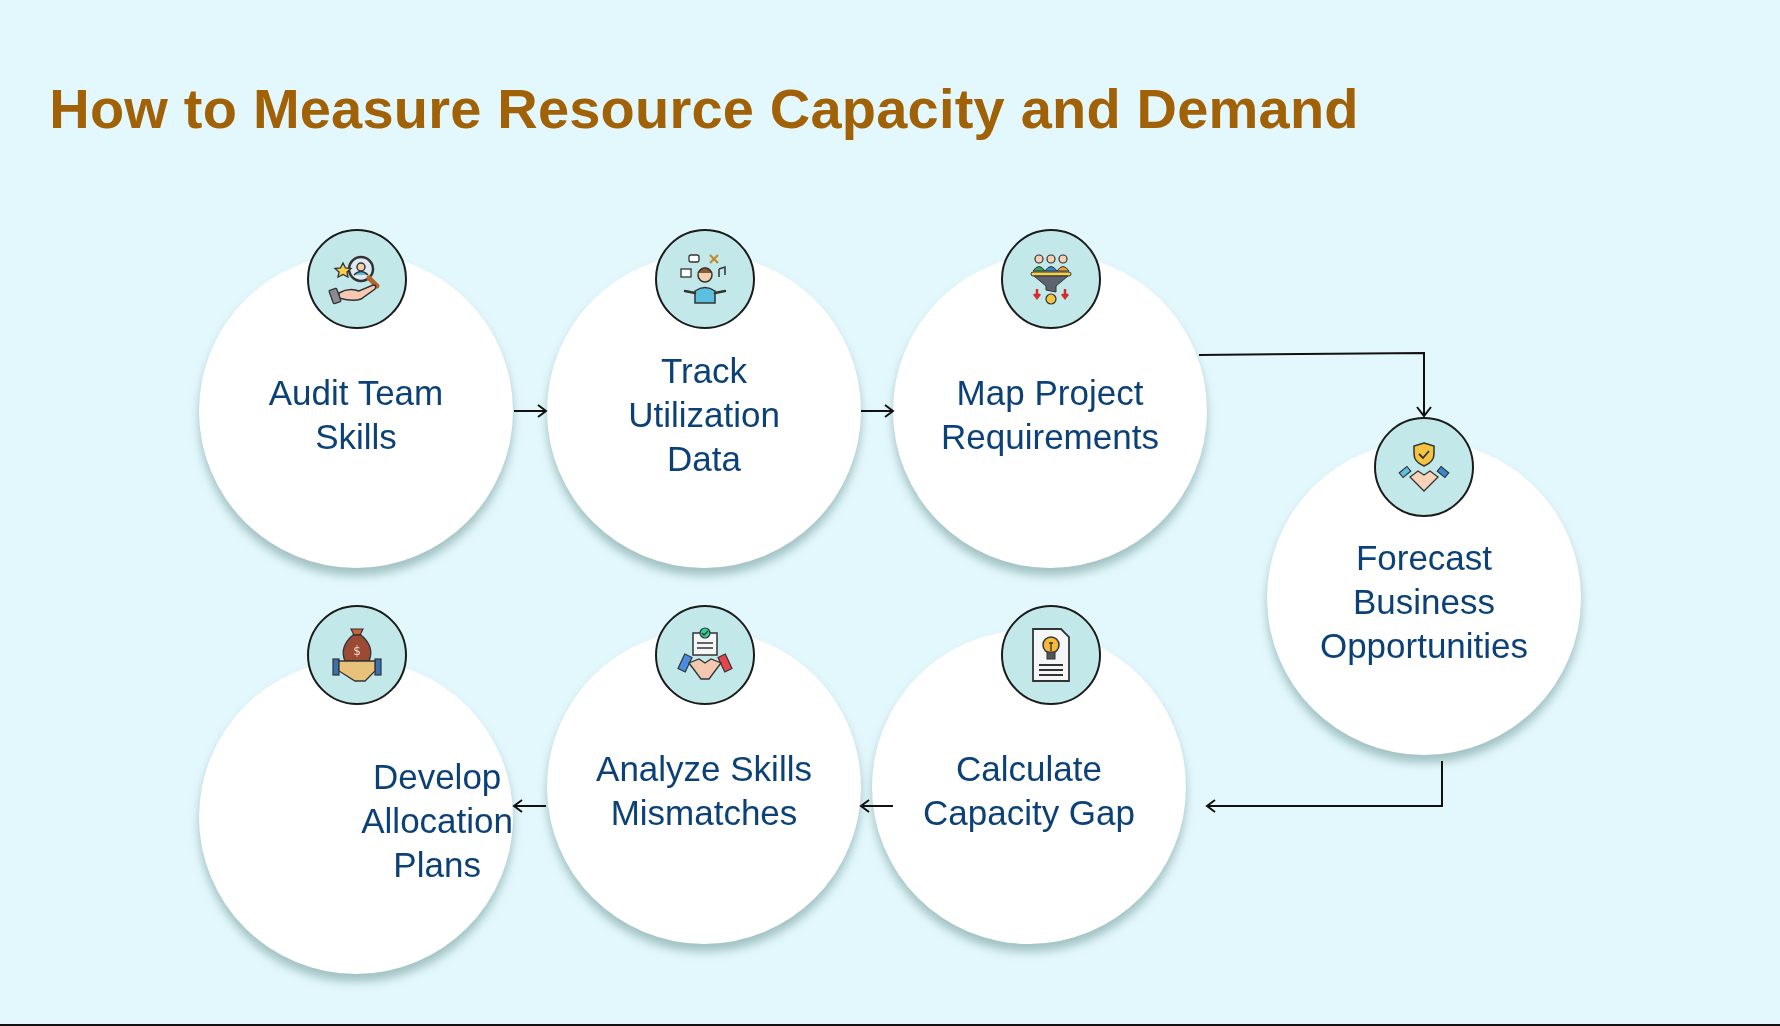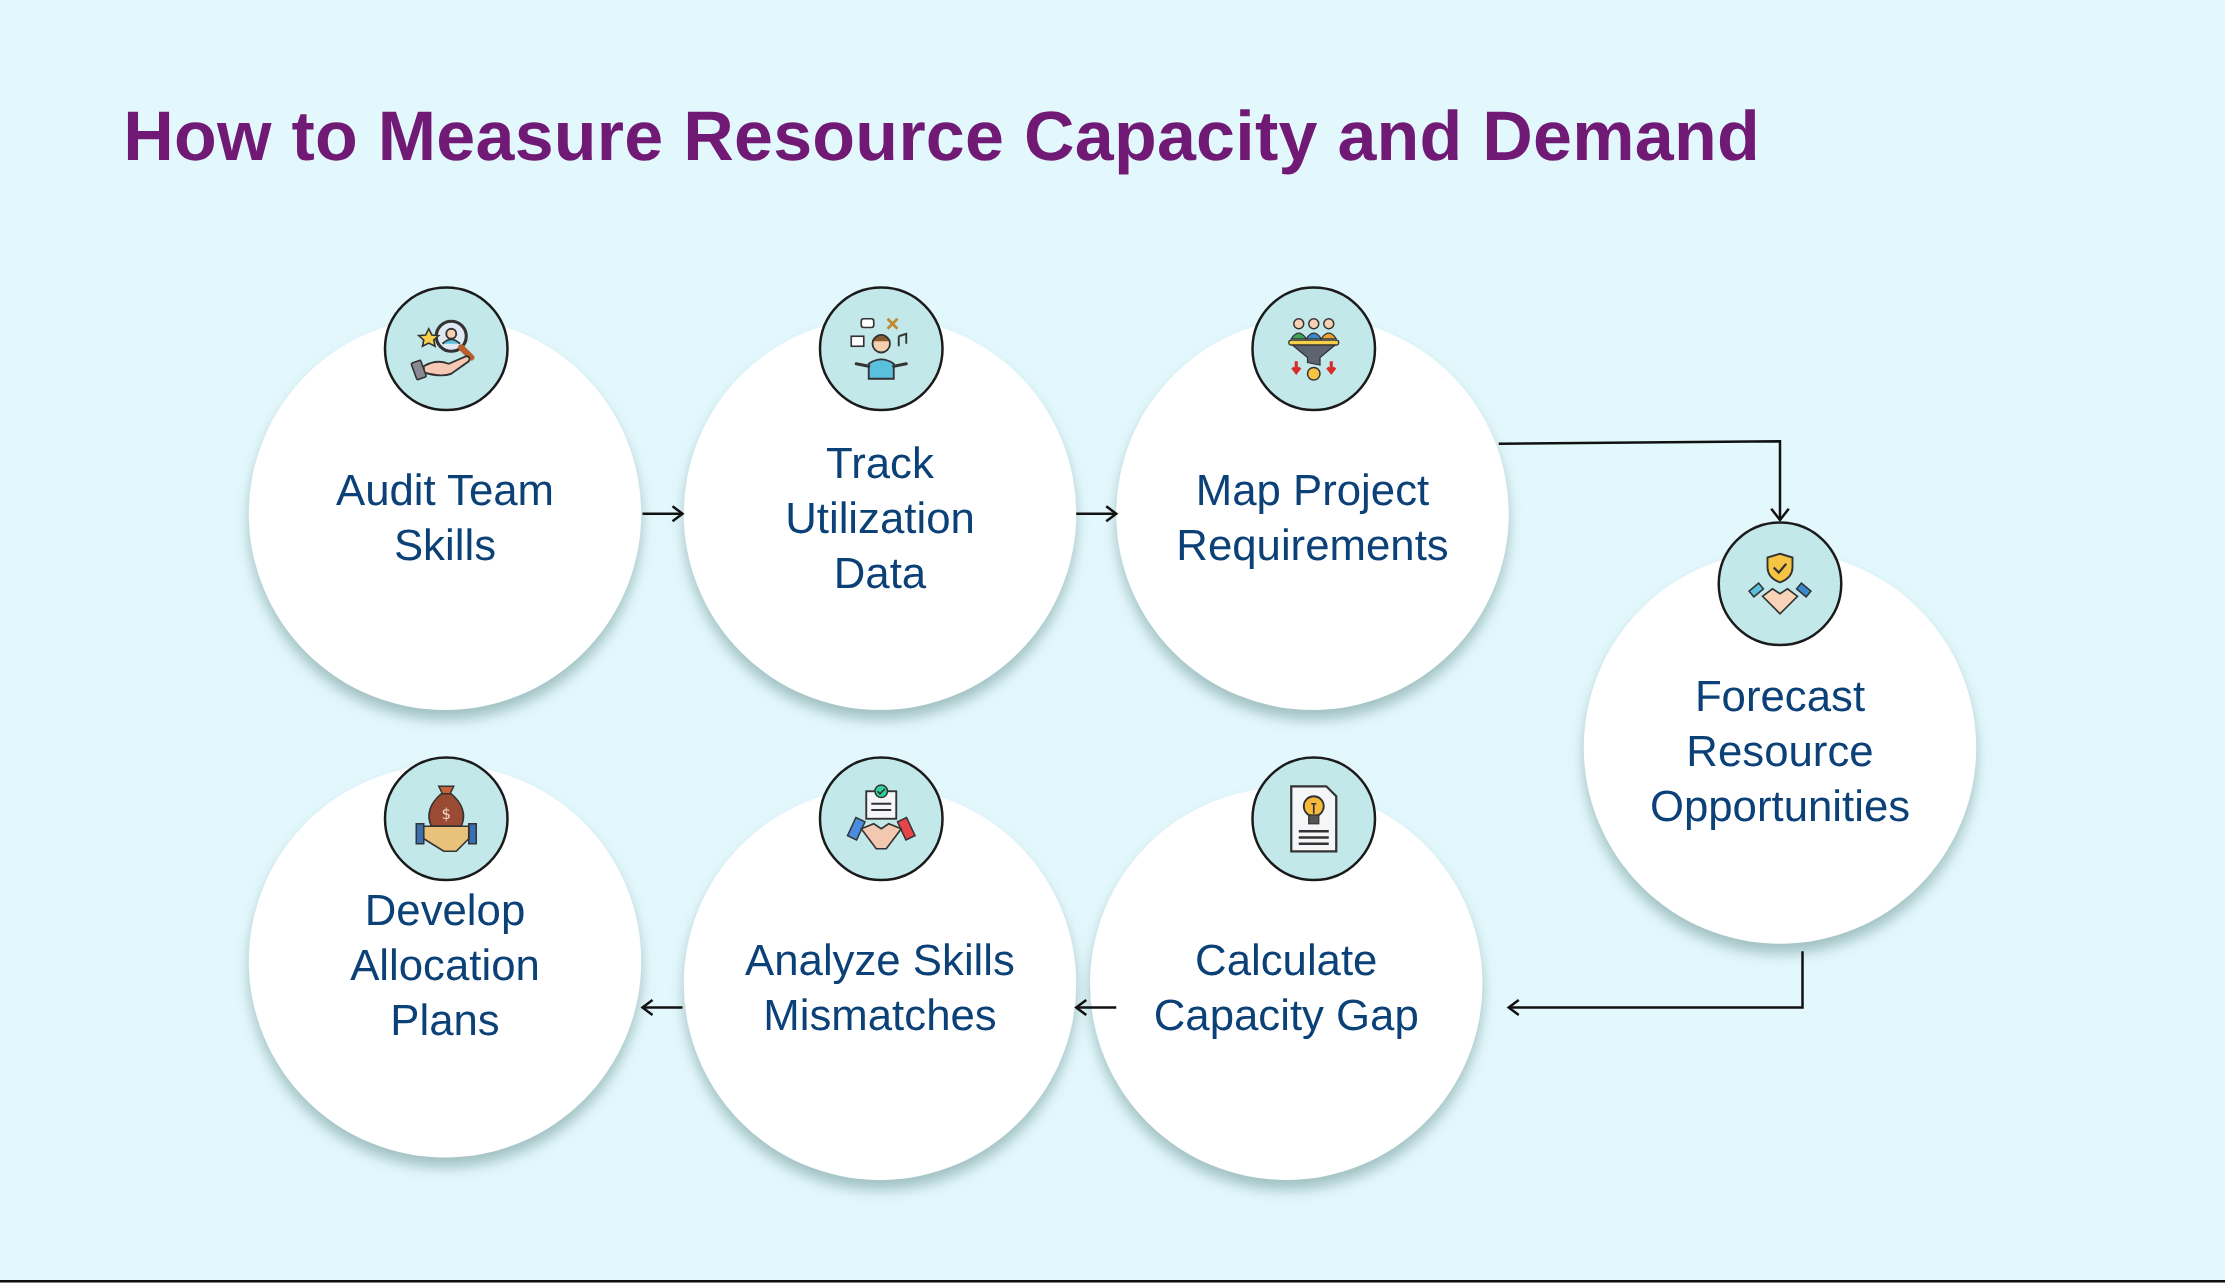--- a/index.html
+++ b/index.html
@@ -4,21 +4,21 @@
 <style>
   html, body { margin: 0; padding: 0; }
   body {
     width: 1780px; height: 1026px; overflow: hidden;
     background: #e3f8fc;
     position: relative;
     font-family: "Liberation Sans", "DejaVu Sans", sans-serif;
   }
   .title {
     position: absolute; left: 0; top: 76px; width: 1408px;
-    text-align: right; color: #701a75;
+    text-align: center; color: #a16207;
     font-size: 56px; font-weight: 700; letter-spacing: 0.2px;
   }
   .step {
     position: absolute; width: 314px; height: 314px; border-radius: 50%;
     background: #ffffff;
     box-shadow: 0 8px 10px rgba(110,150,150,0.55);
     display: flex; align-items: center; justify-content: center;
     text-align: center;
   }
   .step-label {
@@ -111,21 +111,21 @@
     <path d="M38 24 q6 -9 12 0z" fill="#f0a030" stroke="#333" stroke-width="1"></path>
     <rect x="12" y="25" width="40" height="4" rx="2" fill="#f6d04d" stroke="#333" stroke-width="1"></rect>
     <path d="M15 29 h34 l-12 10 v6 l-10 -2 v-4z" fill="#5d6470" stroke="#333" stroke-width="1"></path>
     <path d="M18 42 v8 m-3 -3 l3 4 l3 -4 M46 42 v8 m-3 -3 l3 4 l3 -4" stroke="#d62c2c" stroke-width="2.5" fill="none"></path>
     <circle cx="32" cy="52" r="5" fill="#f6c443" stroke="#333" stroke-width="1.2"></circle>
   </svg>
 </div>
 
 <div class="step" style="left:1267px; top:441px;">
   <span class="step-label">Forecast
-Resource
+Business
 Opportunities</span>
 </div>
 <div class="icon" style="left:1374px; top:417px;">
   <svg viewBox="0 0 64 64">
     <path d="M32 8 l10 3 v8 q0 8 -10 12 q-10 -4 -10 -12 v-8z" fill="#f6c443" stroke="#333" stroke-width="1.5"></path>
     <path d="M27 19 l4 4 l6 -7" stroke="#333" stroke-width="1.8" fill="none"></path>
     <rect x="8" y="34" width="10" height="6" fill="#5bc0de" stroke="#333" stroke-width="1.2" transform="rotate(-40 13 37)"></rect>
     <rect x="46" y="34" width="10" height="6" fill="#3a88cc" stroke="#333" stroke-width="1.2" transform="rotate(40 51 37)"></rect>
     <path d="M18 42 l14 14 l14 -14 l-8 -6 l-6 4 l-6 -4z" fill="#f7d4b8" stroke="#333" stroke-width="1.3"></path>
   </svg>
@@ -154,21 +154,21 @@
     <rect x="20" y="10" width="24" height="22" fill="#f4f6f8" stroke="#333" stroke-width="1.5"></rect>
     <circle cx="32" cy="10" r="5" fill="#2ed39a" stroke="#333" stroke-width="1.2"></circle>
     <path d="M29 10 l2 2 l4 -4" stroke="#333" stroke-width="1.3" fill="none"></path>
     <path d="M24 20 h16 M24 25 h16" stroke="#333" stroke-width="1.5"></path>
     <rect x="8" y="32" width="8" height="16" fill="#4a8de0" stroke="#333" stroke-width="1.2" transform="rotate(25 12 40)"></rect>
     <rect x="48" y="32" width="8" height="16" fill="#e8454a" stroke="#333" stroke-width="1.2" transform="rotate(-25 52 40)"></rect>
     <path d="M16 40 l12 16 h8 l12 -16 l-10 -4 l-6 4 l-6 -4z" fill="#f2c9b0" stroke="#333" stroke-width="1.3"></path>
   </svg>
 </div>
 
-<div class="step" style="left:199px; top:612px;">
+<div class="step" style="left:199px; top:660px;justify-content:flex-end;">
   <span class="step-label">Develop
 Allocation
 Plans</span>
 </div>
 <div class="icon" style="left:307px; top:605px;">
   <svg viewBox="0 0 64 64">
     <path d="M26 6 h12 l-3 6 h-6z" fill="#c8623a" stroke="#333" stroke-width="1.2"></path>
     <path d="M28 12 q-14 12 -8 26 h24 q6 -14 -8 -26z" fill="#9b4a33" stroke="#333" stroke-width="1.3"></path>
     <text x="32" y="32" text-anchor="middle" font-size="12" fill="#f3d9c5" font-family="DejaVu Sans, sans-serif">$</text>
     <rect x="8" y="36" width="6" height="16" fill="#3a6fb0" stroke="#333" stroke-width="1.2"></rect>

